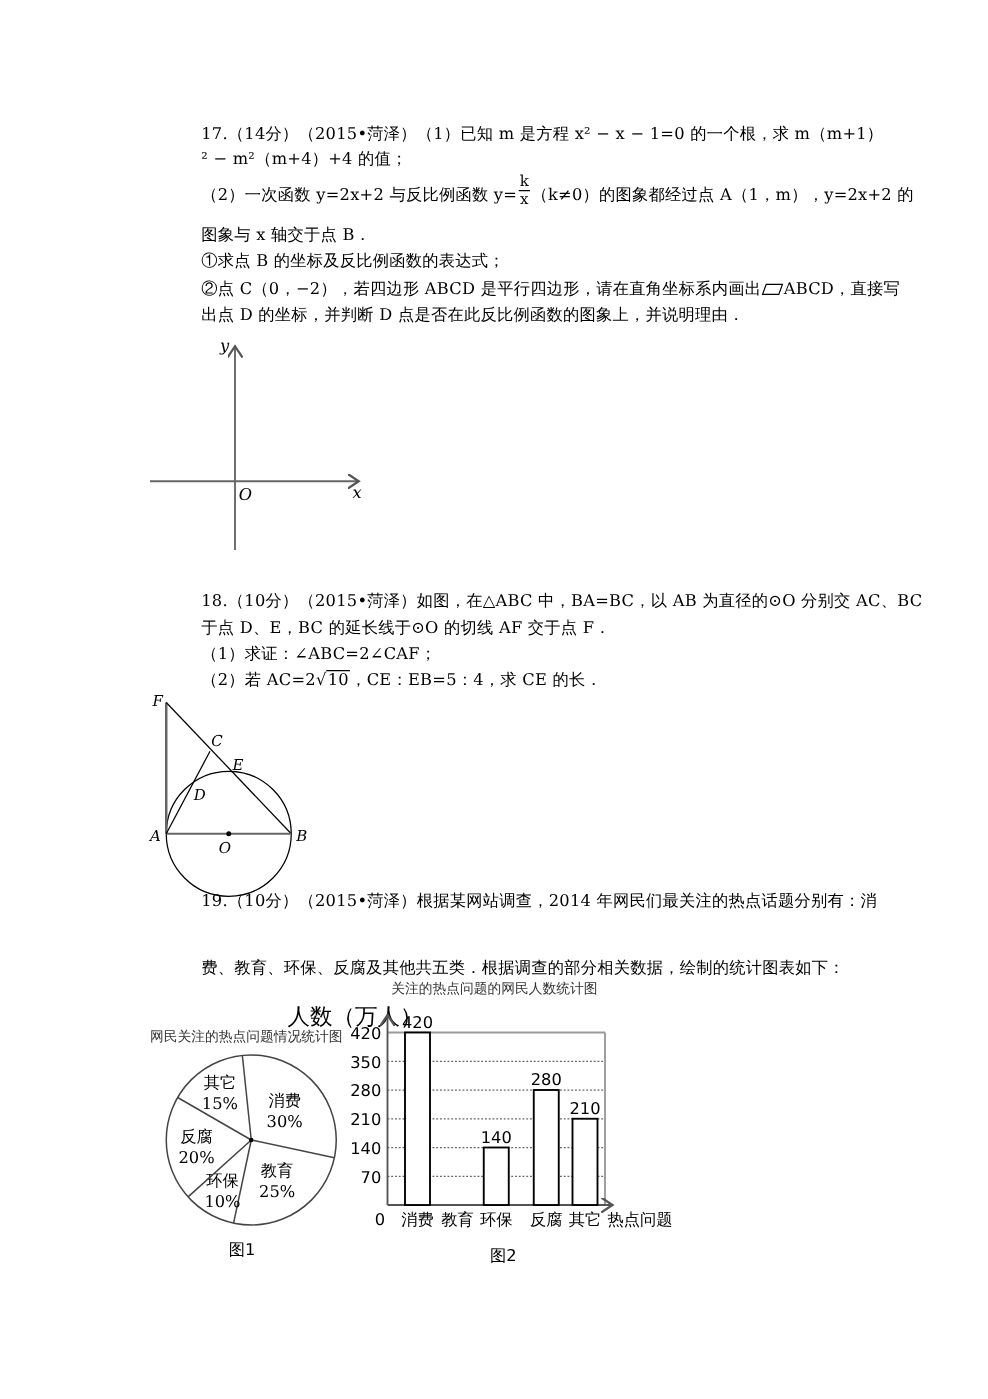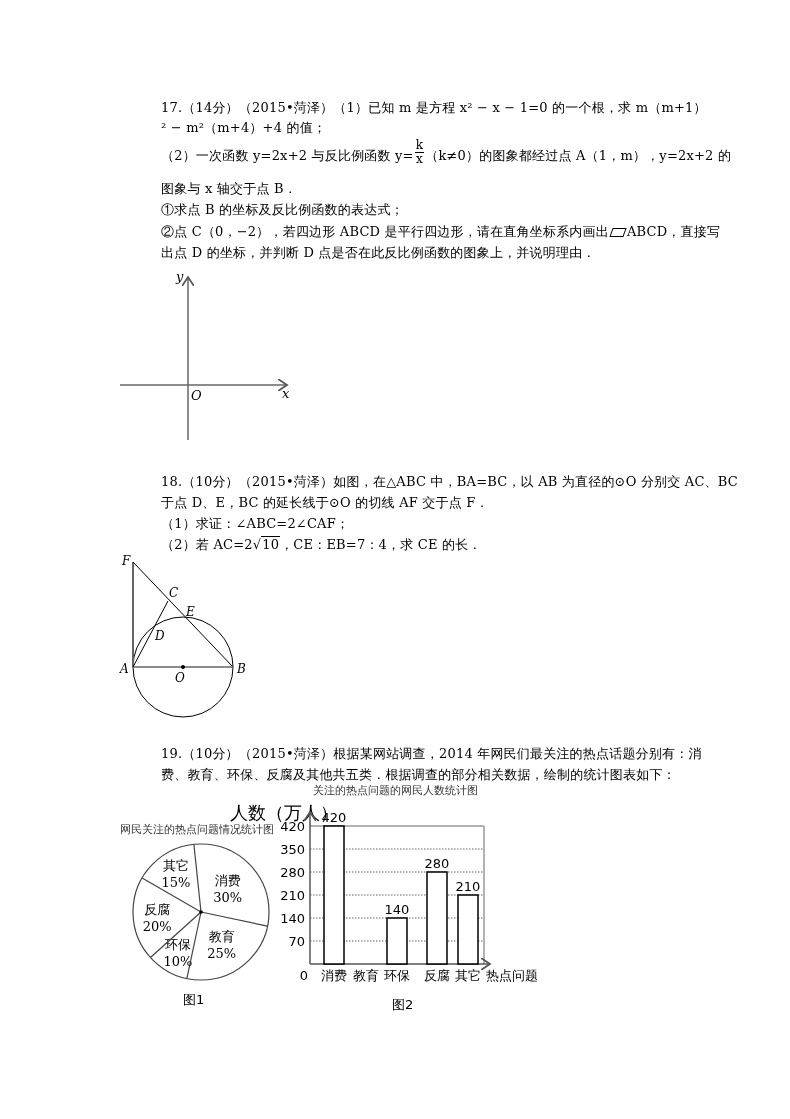--- a/index.html
+++ b/index.html
@@ -41,40 +41,40 @@
   <line x1="188" y1="440" x2="188" y2="277" stroke="#666" stroke-width="1.5" marker-end="url(#arr)"></line>
   <text x="176" y="281" font-style="italic" font-size="13" font-family="DejaVu Serif, serif">y</text>
   <text x="282" y="398" font-style="italic" font-size="13" font-family="DejaVu Serif, serif">x</text>
   <text x="191" y="400" font-style="italic" font-size="13" font-family="DejaVu Serif, serif">O</text>
 </svg>
 
 <div class="line" style="top:474px;">18.（10分）（2015•菏泽）如图，在△ABC 中，BA=BC，以 AB 为直径的⊙O 分别交 AC、BC</div>
 <div class="line" style="top:495px;">于点 D、E，BC 的延长线于⊙O 的切线 AF 交于点 F．</div>
 <div class="line" style="top:516px;">（1）求证：∠ABC=2∠CAF；</div>
 <div class="line" style="top:537px;">
-  <span>（2）若 AC=2</span><span class="sqrt">√<span class="rad">10</span></span><span>，CE：EB=7：4，求 CE 的长．</span>
+  <span>（2）若 AC=2</span><span class="sqrt">√<span class="rad">10</span></span><span>，CE：EB=5：4，求 CE 的长．</span>
 </div>
 
 <svg style="left:0;top:0;" width="790" height="1119">
   <circle cx="183" cy="667" r="50" fill="none" stroke="#000" stroke-width="1"></circle>
   <line x1="133" y1="562" x2="133" y2="667" stroke="#666" stroke-width="2"></line>
   <line x1="133" y1="562" x2="233" y2="667" stroke="#000" stroke-width="1"></line>
   <line x1="133" y1="667" x2="233" y2="667" stroke="#666" stroke-width="1.5"></line>
   <line x1="133" y1="667" x2="168" y2="601" stroke="#000" stroke-width="1"></line>
   <circle cx="183" cy="667" r="2" fill="#000"></circle>
   <text x="122" y="565" font-style="italic" font-size="12" font-family="DejaVu Serif, serif">F</text>
   <text x="169" y="597" font-style="italic" font-size="12" font-family="DejaVu Serif, serif">C</text>
   <text x="186" y="616" font-style="italic" font-size="12" font-family="DejaVu Serif, serif">E</text>
   <text x="155" y="640" font-style="italic" font-size="12" font-family="DejaVu Serif, serif">D</text>
   <text x="120" y="673" font-style="italic" font-size="12" font-family="DejaVu Serif, serif">A</text>
   <text x="175" y="682" font-style="italic" font-size="12" font-family="DejaVu Serif, serif">O</text>
   <text x="237" y="673" font-style="italic" font-size="12" font-family="DejaVu Serif, serif">B</text>
 </svg>
 
-<div class="line" style="top:746px;">19.（10分）（2015•菏泽）根据某网站调查，2014 年网民们最关注的热点话题分别有：消</div>
+<div class="line" style="top:714px;">19.（10分）（2015•菏泽）根据某网站调查，2014 年网民们最关注的热点话题分别有：消</div>
 <div class="line" style="top:767px;">费、教育、环保、反腐及其他共五类．根据调查的部分相关数据，绘制的统计图表如下：</div>
 
 <div class="cap" style="left:120px;top:822px;text-align:right;">网民关注的热点问题情况统计图</div>
 <div class="cap" style="left:313px;top:783px;">关注的热点问题的网民人数统计图</div>
 <div class="fig-label" style="left:230px;top:801px;font-size:18px;text-align:center;">人数（万人）</div>
 
 <svg id="pie-svg" style="left:0;top:0;" width="790" height="1119">
     <circle cx="201" cy="912" r="68" fill="#fff" stroke="#444" stroke-width="1.2"></circle>
     <line x1="201" y1="912" x2="193.89206449779957" y2="844.3725111149574" stroke="#444" stroke-width="1.2"></line>
     <text x="227.75321371718618" y="884.9112981710811" text-anchor="middle" font-size="13" font-family="DejaVu Sans, Liberation Sans, sans-serif">消费</text>

